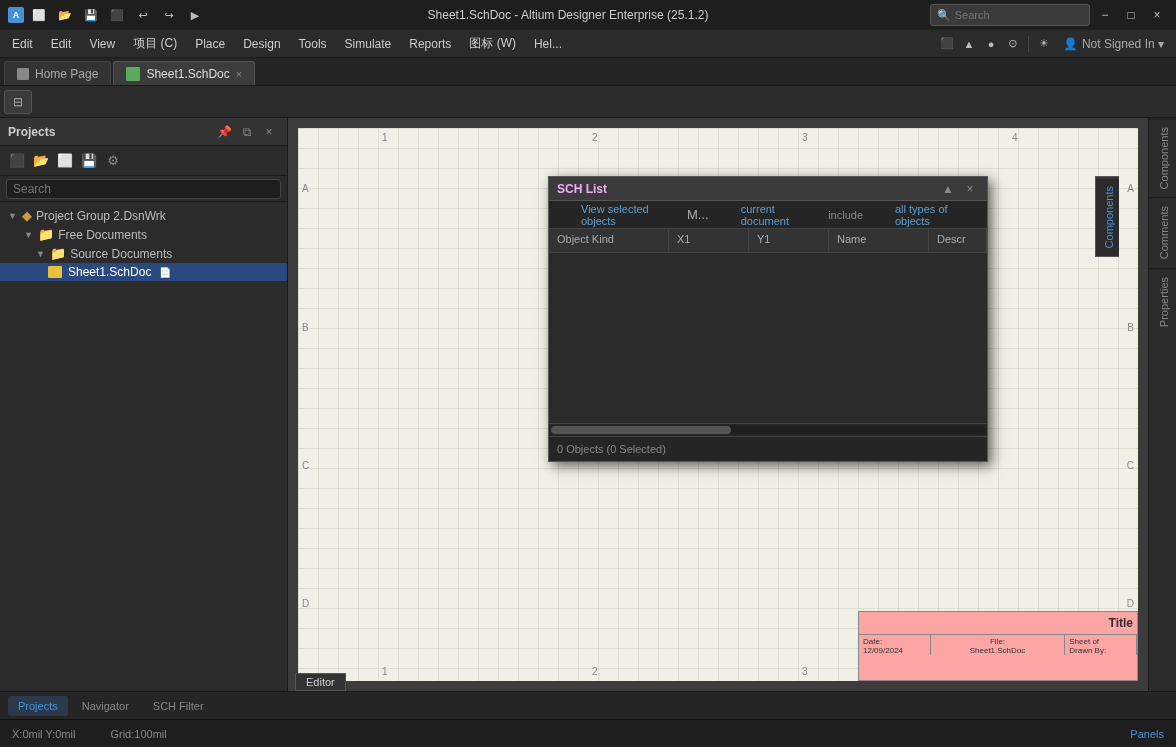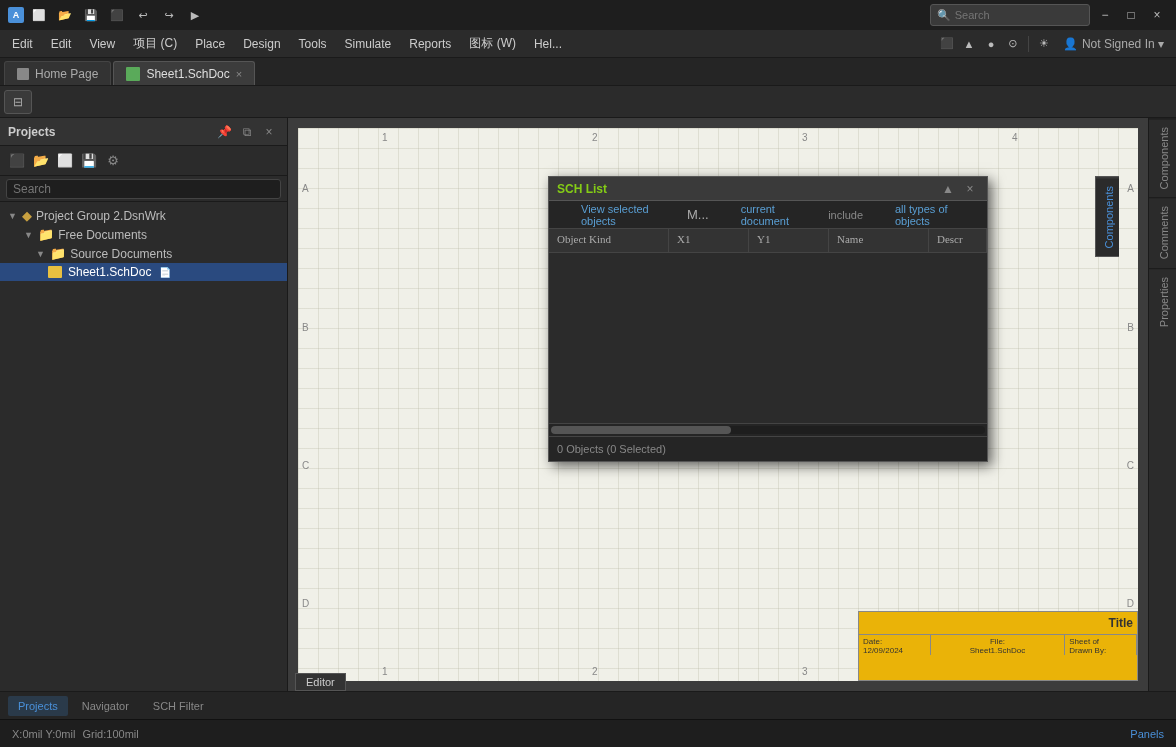--- a/index.html
+++ b/index.html
@@ -304,21 +304,21 @@
       color: #888;
     }
 
     
     #title-block {
       position: absolute;
       right: 0; bottom: 0;
       width: 280px;
       height: 70px;
       border: 1px solid #888;
-      background: #eab308;
+      background: #fca5a5;
       font-size: 9px;
       color: #333;
     }
     .tb-row {
       display: flex;
       border-bottom: 1px solid #888;
       height: 20px;
     }
     .tb-cell {
       border-right: 1px solid #888;
@@ -350,21 +350,21 @@
       background: #3a3a3a;
       display: flex;
       align-items: center;
       justify-content: space-between;
       padding: 0 8px;
       cursor: move;
       border-bottom: 1px solid #555;
     }
     #sch-list-title {
       font-size: 12px;
-      color: #84cc16;
+      color: #f0abfc;
       font-weight: 600;
     }
     #sch-list-titlebar-actions {
       display: flex; gap: 4px;
     }
     .dialog-pin-btn, .dialog-close-btn {
       background: transparent;
       border: none;
       color: #888;
       cursor: pointer;
@@ -391,21 +391,20 @@
     #sch-list-filter .filter-dots {
       color: #aaa;
       font-size: 13px;
       cursor: pointer;
     }
     #sch-list-filter .filter-include {
       color: #888;
     }
     #sch-list-body {
       background: #2b2b2b;
-      font-family: Liberation Serif, serif;
     }
     #sch-list-header {
       display: flex;
       height: 24px;
       background: #333;
       border-bottom: 1px solid #444;
     }
     .list-col-header {
       padding: 4px 8px;
       font-size: 11px;
@@ -566,20 +565,21 @@
   <div id="title-bar-left">
     <div class="title-icon">A</div>
     <button class="toolbar-btn">⬜</button>
     <button class="toolbar-btn">📂</button>
     <button class="toolbar-btn">💾</button>
     <button class="toolbar-btn">⬛</button>
     <button class="toolbar-btn">↩</button>
     <button class="toolbar-btn">↪</button>
     <button class="toolbar-btn">▶</button>
   </div>
+  <div id="title-center">Sheet1.SchDoc - Altium Designer Enterprise (25.1.2)</div>
   <div id="title-bar-right">
     <div id="search-box-title">
       <span style="color:#888;font-size:11px">🔍</span>
       <input type="text" placeholder="Search" style="">
     </div>
     <button class="win-btn">−</button>
     <button class="win-btn">□</button>
     <button class="win-btn close">×</button>
   </div>
 </div>
@@ -781,18 +781,18 @@
   <div class="bottom-tab">SCH Filter</div>
 </div>
 
 <div style="position:absolute;bottom:56px;left:295px;background:#333;border:1px solid #555;padding:2px 10px;font-size:11px;color:#ccc;z-index:10;">
   <span>Editor</span>
 </div>
 
 <div id="status-bar">
   <div>
     <span>X:0mil Y:0mil</span>
-    <span style="margin-left:4px;">Grid:100mil</span>
+    <span style="margin-left:32px;">Grid:100mil</span>
   </div>
   <div id="status-bar-right">
     <span style="cursor:pointer;color:#4a90d9;">Panels</span>
   </div>
 </div>
 
 </body></html>

